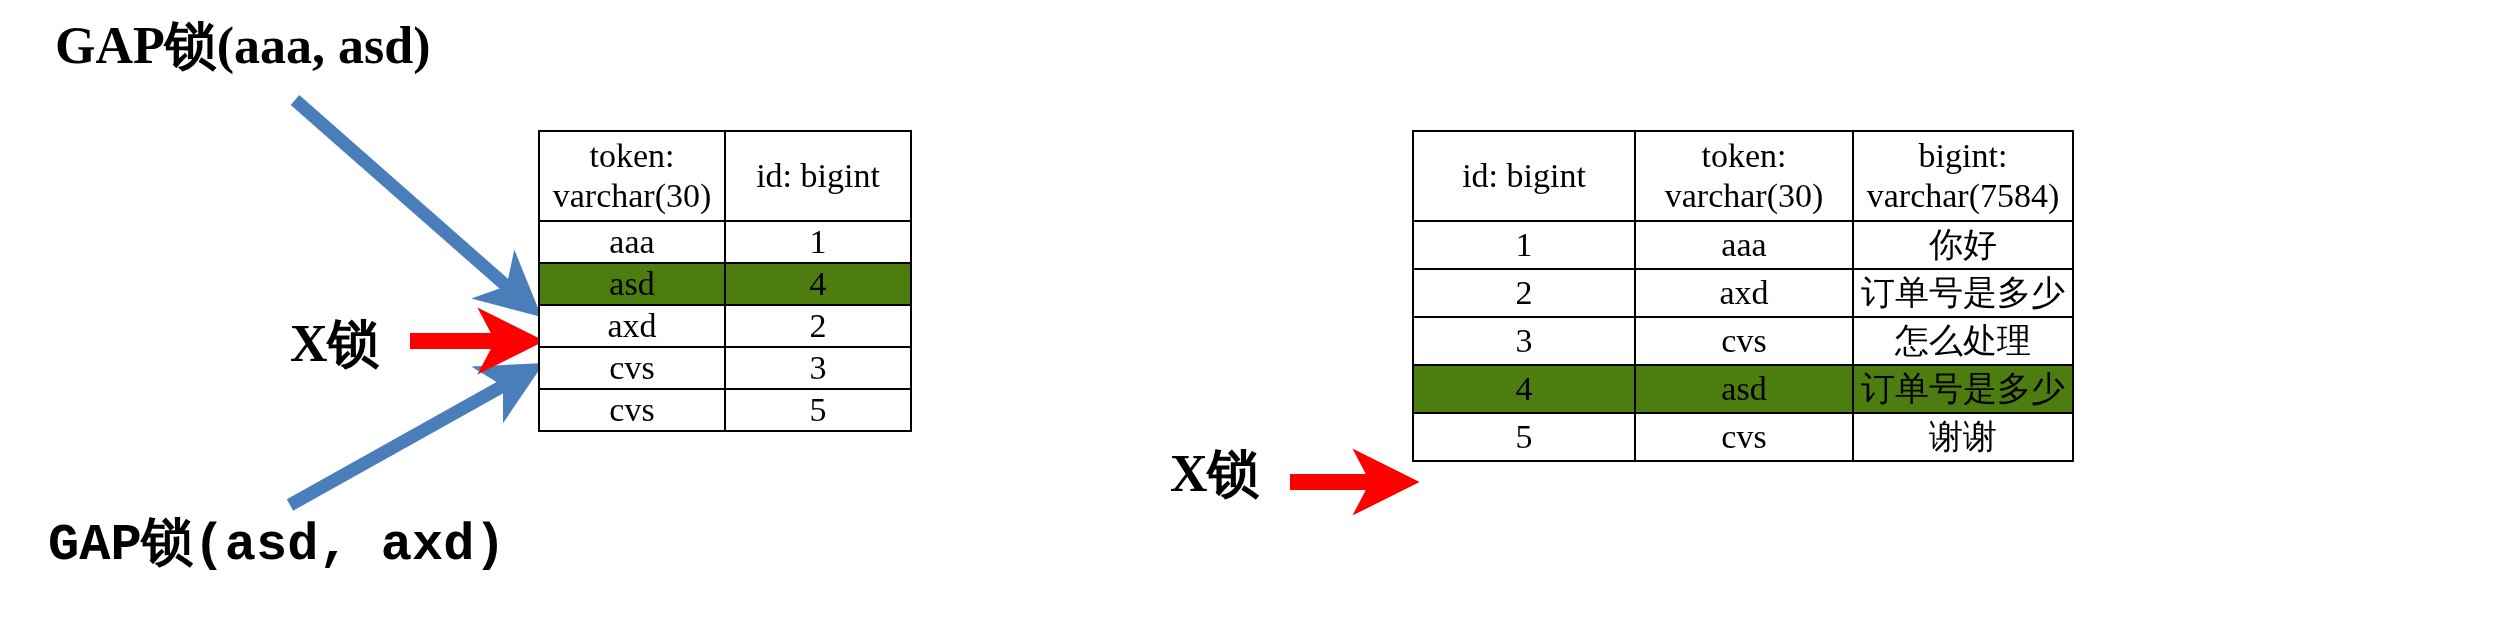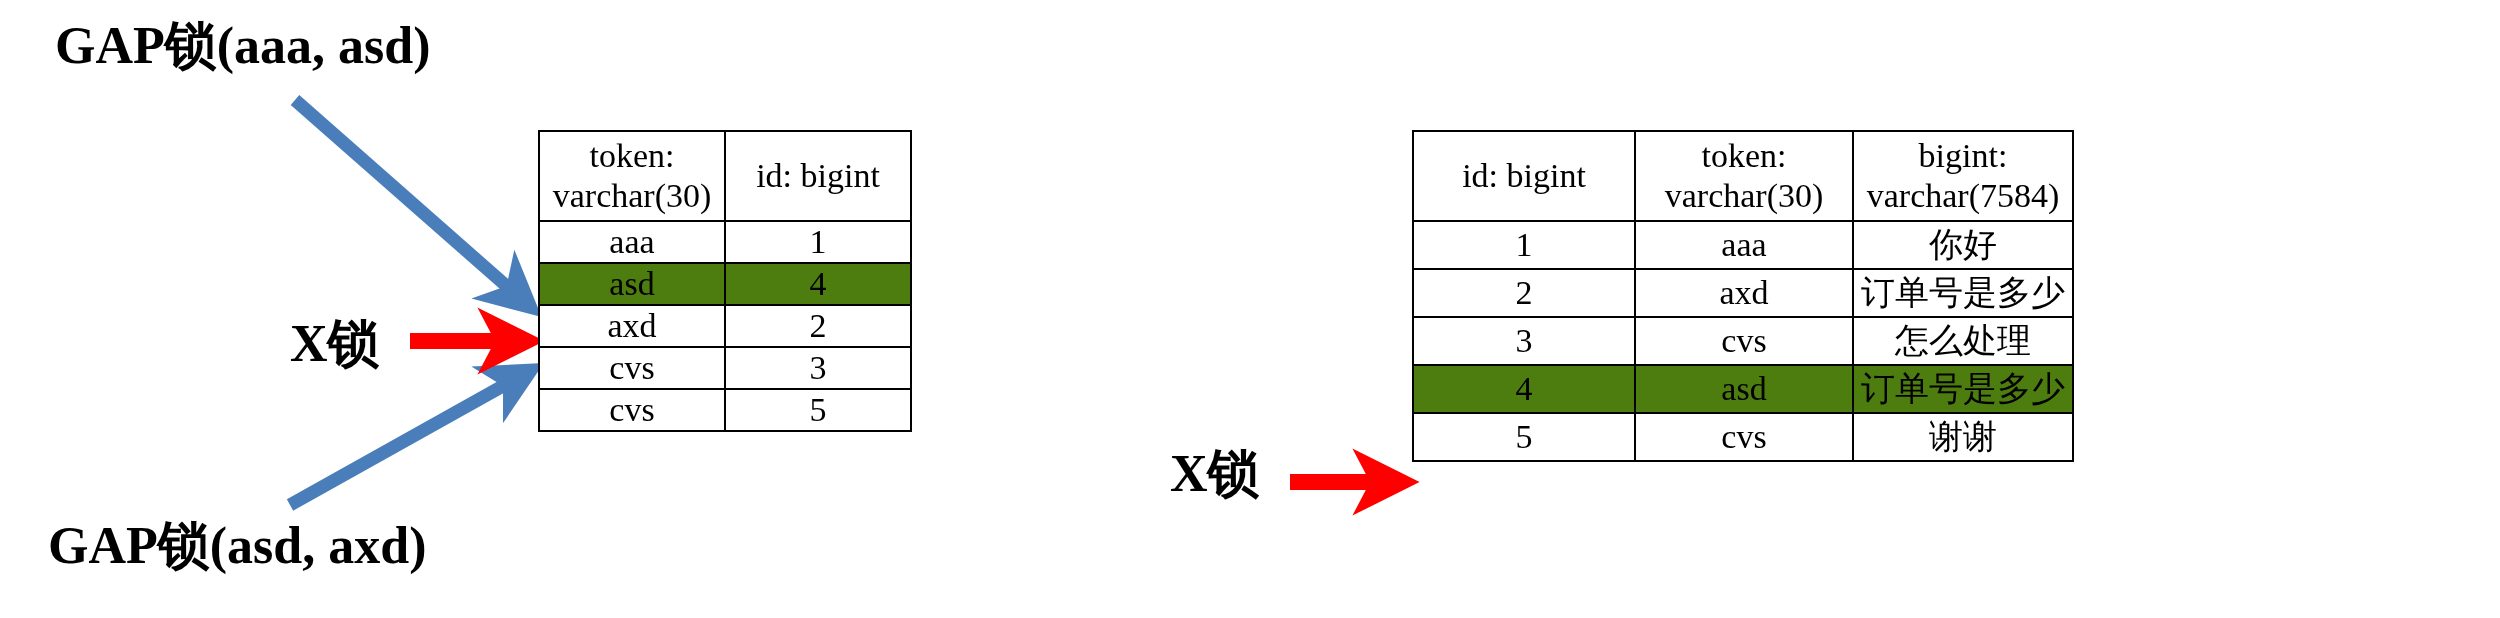--- a/index.html
+++ b/index.html
@@ -34,20 +34,21 @@
   }
   #gap-lock-top-label {
     left: 55px;
     top: 20px;
     font-size: 52px;
   }
   #gap-lock-bottom-label {
     left: 48px;
     top: 520px;
     font-size: 52px;
+    font-family: Liberation Mono, monospace;
   }
   #x-lock-left-label {
     left: 290px;
     top: 318px;
     font-size: 52px;
   }
   #x-lock-right-label {
     left: 1170px;
     top: 448px;
     font-size: 52px;

